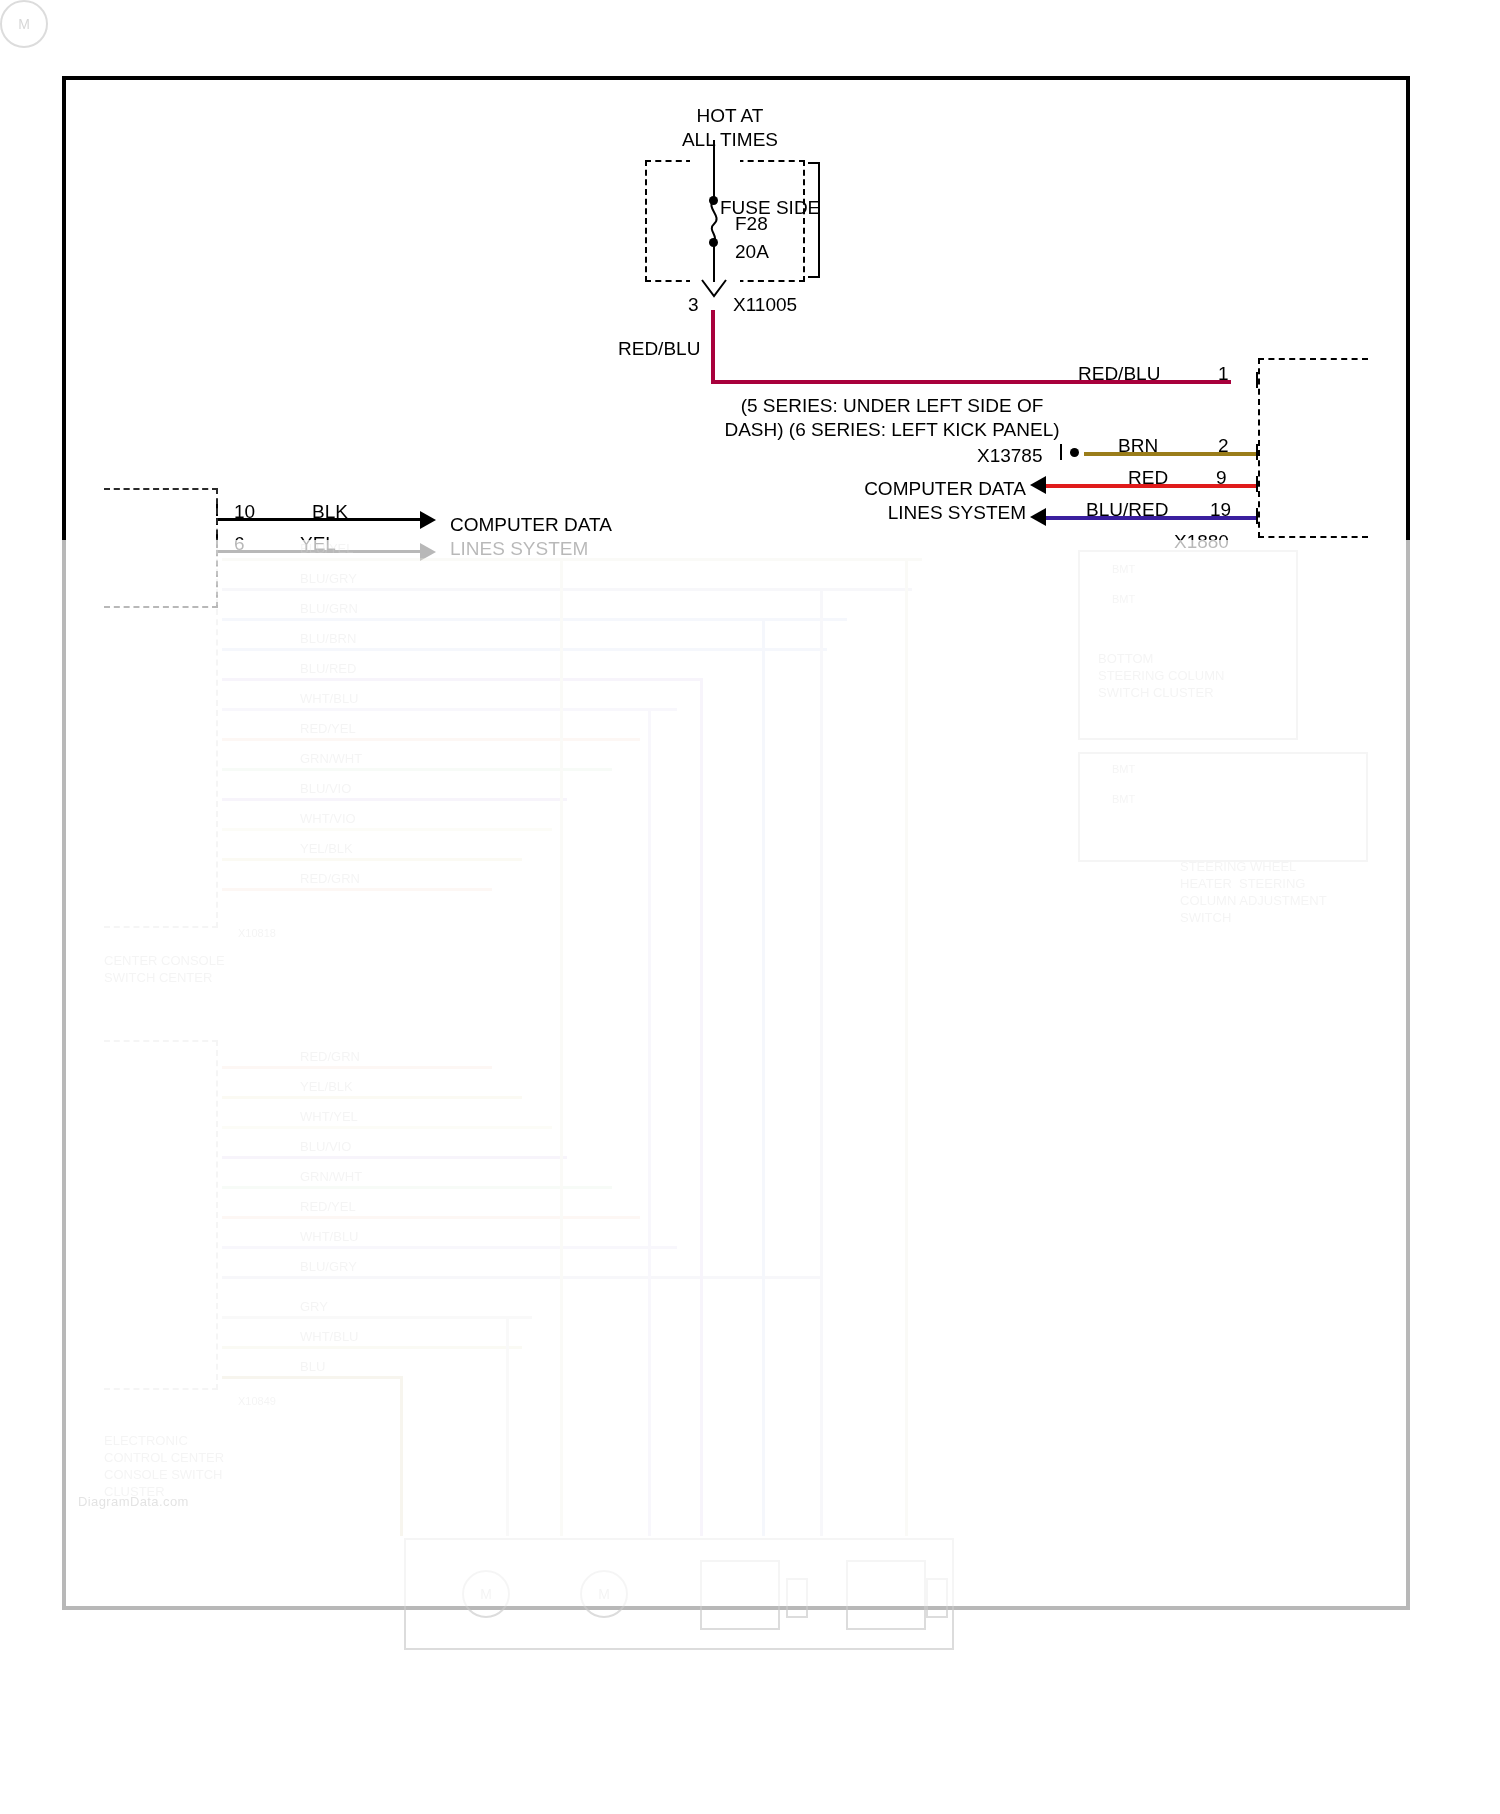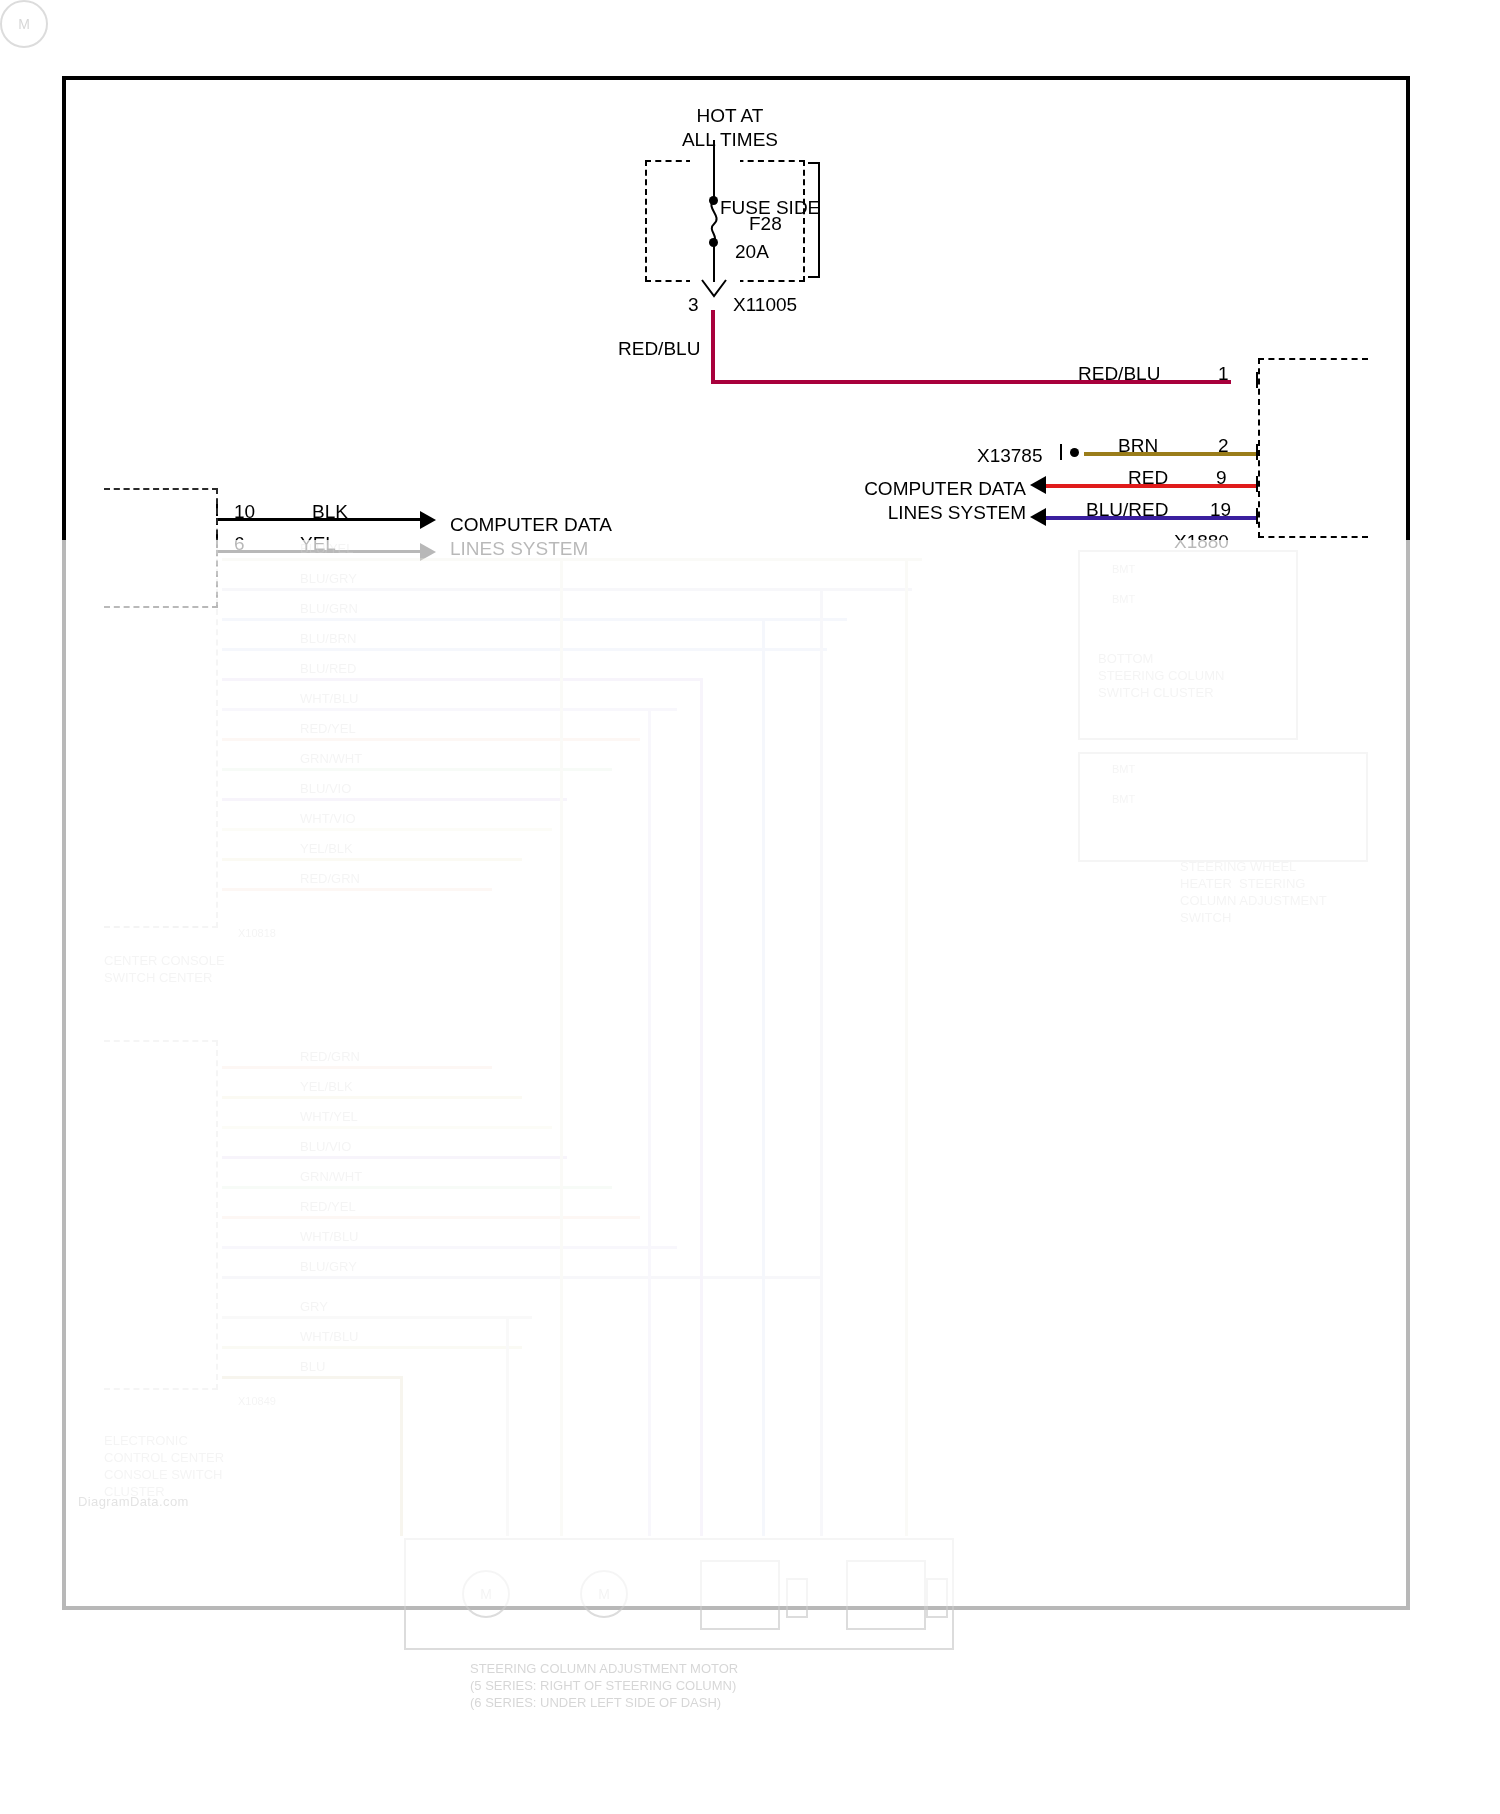--- a/index.html
+++ b/index.html
@@ -155,36 +155,37 @@
   <svg style="position:absolute; left:703px; top:198px;" width="22" height="46">
     <path d="M11 2 C 2 10, 20 18, 11 26 C 4 32, 16 38, 11 44" stroke="#000" stroke-width="2" fill="none"></path>
   </svg>
   <div class="line v" style="left:713px; top:240px; height:42px;"></div>
 
   <svg style="position:absolute; left:700px; top:278px;" width="28" height="22">
     <path d="M2 2 L14 18 L26 2" stroke="#000" stroke-width="2" fill="none"></path>
   </svg>
 
   <div class="txt" style="left:720px; top:196px;">FUSE SIDE</div>
-  <div class="txt" style="left:735px; top:212px;margin-left:14px;">F28</div>
+  <div class="txt" style="left:735px; top:212px;">F28</div>
   <div class="txt" style="left:735px; top:240px;">20A</div>
 
 
   <div class="line v" style="left:818px; top:162px; height:116px;"></div>
   <div class="line h" style="left:808px; top:162px; width:12px;"></div>
   <div class="line h" style="left:808px; top:276px; width:12px;"></div>
 
   <div class="txt" style="left:688px; top:293px;">3</div>
   <div class="txt" style="left:733px; top:293px;">X11005</div>
 
   <div class="wire wire-v" style="left:711px; top:310px; height:72px; background:#a8003c;"></div>
   <div class="txt" style="left:618px; top:337px;">RED/BLU</div>
 
   <div class="wire wire-h" style="left:711px; top:380px; width:520px; background:#a8003c;"></div>
 
+  <div class="txt" style="left:722px; top:394px; width:340px; white-space:normal; text-align:center;">(5 SERIES: UNDER LEFT SIDE OF DASH) (6 SERIES: LEFT KICK PANEL)</div>
 
   <div class="dash-box" style="left:1258px; top:358px; width:110px; height:180px; border-right:none;"></div>
 
   <div class="txt" style="left:1078px; top:362px;">RED/BLU</div>
   <div class="txt" style="left:1218px; top:362px;">1</div>
   <div class="conn-tick" style="left:1256px; top:372px;"></div>
 
   <div class="wire wire-h" style="left:1084px; top:452px; width:172px; background:#9a7d1a;"></div>
   <div class="txt" style="left:1118px; top:434px;">BRN</div>
   <div class="txt" style="left:1218px; top:434px;">2</div>
@@ -295,21 +296,20 @@
       <div class="grey-box" style="left:762px; top:618px; width:3px; height:918px; border:none; background:#8fa6e0;"></div>
       <div class="grey-box" style="left:820px; top:588px; width:3px; height:948px; border:none; background:#a3a6c8;"></div>
       <div class="grey-box" style="left:905px; top:558px; width:3px; height:978px; border:none; background:#c8c49a;"></div>
     </div>
 
     <div class="grey-box" style="left:404px; top:1538px; width:550px; height:112px;"></div>
     <div class="motor">
       <span>M</span>
     </div>
     <div class="grey-box" style="left:404px; top:1538px; width:0; height:0; border:none;"></div>
-    <div class="grey-txt" style="left:470px; top:1660px; width:500px;">STEERING COLUMN ADJUSTMENT MOTOR<br>(5 SERIES: RIGHT OF STEERING COLUMN)<br>(6 SERIES: UNDER LEFT SIDE OF DASH)</div>
 
     <div class="grey-box" style="left:1078px; top:550px; width:220px; height:190px;"></div>
     <div class="grey-txt" style="left:1098px; top:650px;">BOTTOM<br>STEERING COLUMN<br>SWITCH CLUSTER</div>
     <div class="grey-txt grey-txt-xs" style="left:1112px; top:562px;">BMT</div>
     <div class="grey-txt grey-txt-xs" style="left:1112px; top:592px;">BMT</div>
 
     <div class="grey-box" style="left:1078px; top:752px; width:290px; height:110px;"></div>
     <div class="grey-txt" style="left:1180px; top:858px;">STEERING WHEEL<br>HEATER  STEERING<br>COLUMN ADJUSTMENT<br>SWITCH</div>
     <div class="grey-txt grey-txt-xs" style="left:1112px; top:762px;">BMT</div>
     <div class="grey-txt grey-txt-xs" style="left:1112px; top:792px;">BMT</div>

